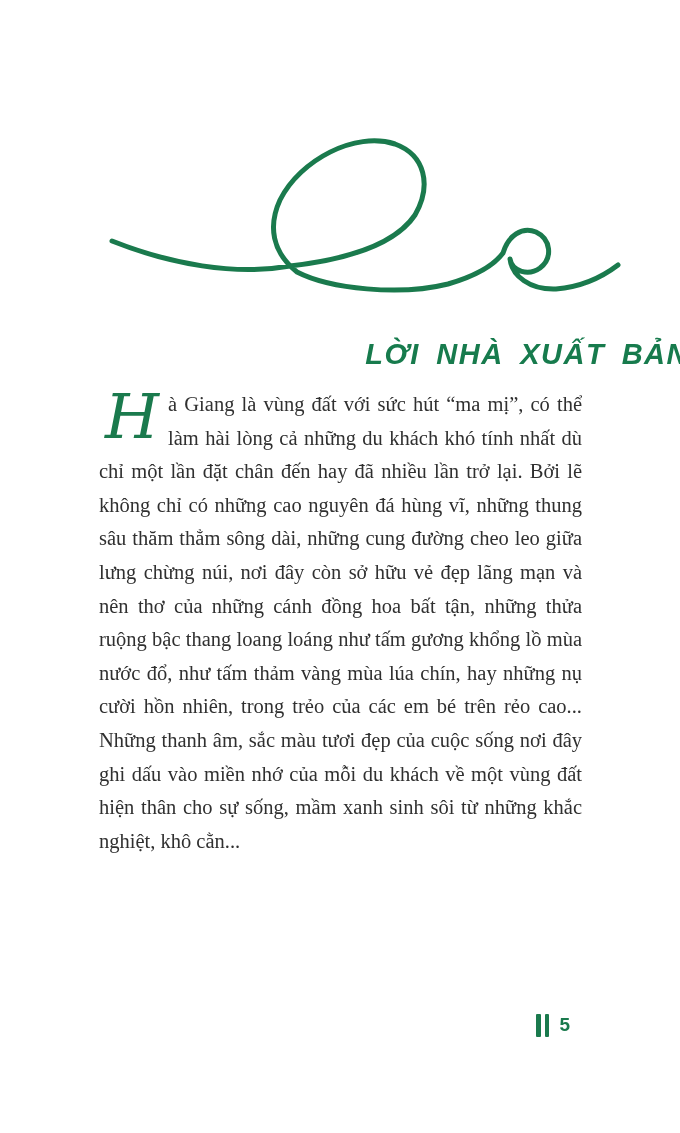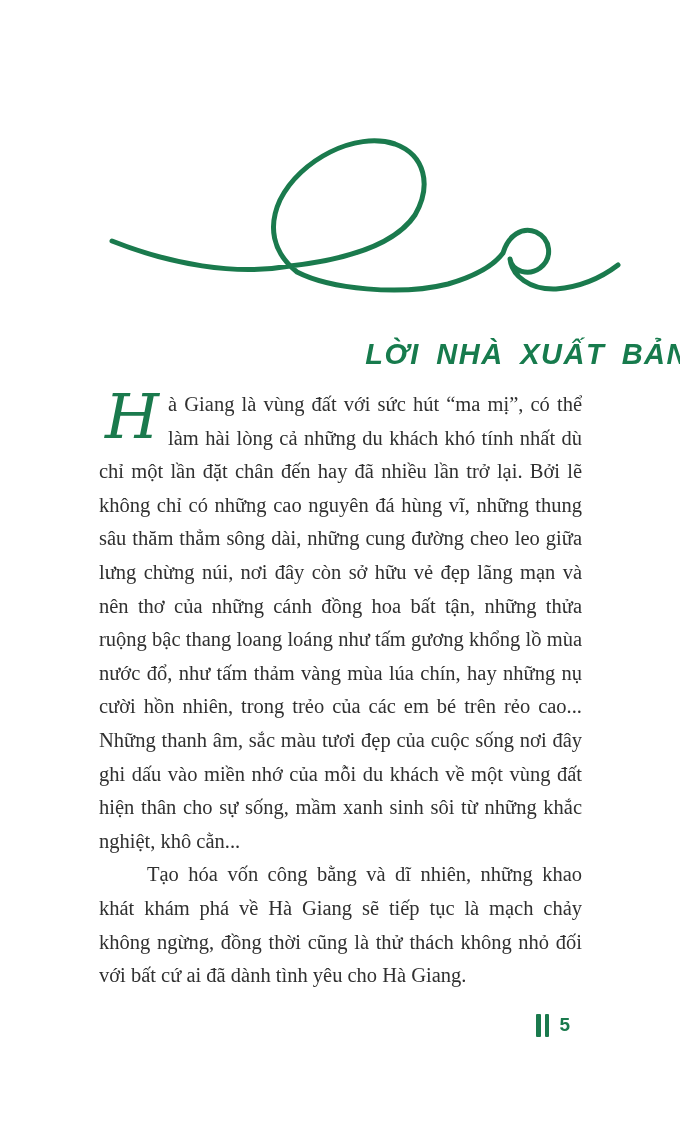--- a/index.html
+++ b/index.html
@@ -104,23 +104,20 @@
              C 512 276, 530 290, 556 289
              C 580 287, 601 278, 618 265" fill="none" stroke="#1a7a4d" stroke-width="5" stroke-linecap="round" stroke-linejoin="round"></path>
   </svg>
 
   <h1 class="chapter-title">LỜI NHÀ XUẤT BẢN</h1>
 
   <div class="text-block">
     <p class="para-1">
       <span class="dropcap">H</span><span>à Giang là vùng đất với sức hút “ma mị”, có thể làm hài lòng cả những du khách khó tính nhất dù chỉ một lần đặt chân đến hay đã nhiều lần trở lại. Bởi lẽ không chỉ có những cao nguyên đá hùng vĩ, những thung sâu thăm thẳm sông dài, những cung đường cheo leo giữa lưng chừng núi, nơi đây còn sở hữu vẻ đẹp lãng mạn và nên thơ của những cánh đồng hoa bất tận, những thửa ruộng bậc thang loang loáng như tấm gương khổng lồ mùa nước đổ, như tấm thảm vàng mùa lúa chín, hay những nụ cười hồn nhiên, trong trẻo của các em bé trên rẻo cao... Những thanh âm, sắc màu tươi đẹp của cuộc sống nơi đây ghi dấu vào miền nhớ của mỗi du khách về một vùng đất hiện thân cho sự sống, mầm xanh sinh sôi từ những khắc nghiệt, khô cằn...</span>
     </p>
-    <p class="para-2">
-      <span>Tạo hóa vốn công bằng và dĩ nhiên, những khao khát khám phá về Hà Giang sẽ tiếp tục là mạch chảy không ngừng, đồng thời cũng là thử thách không nhỏ đối với bất cứ ai đã dành tình yêu cho Hà Giang.</span>
-    </p>
   </div>
 
   <div class="page-footer">
     <span class="page-marker">
         <i></i>
         <i></i>
       </span>
     <span class="page-number">5</span>
   </div>
 

